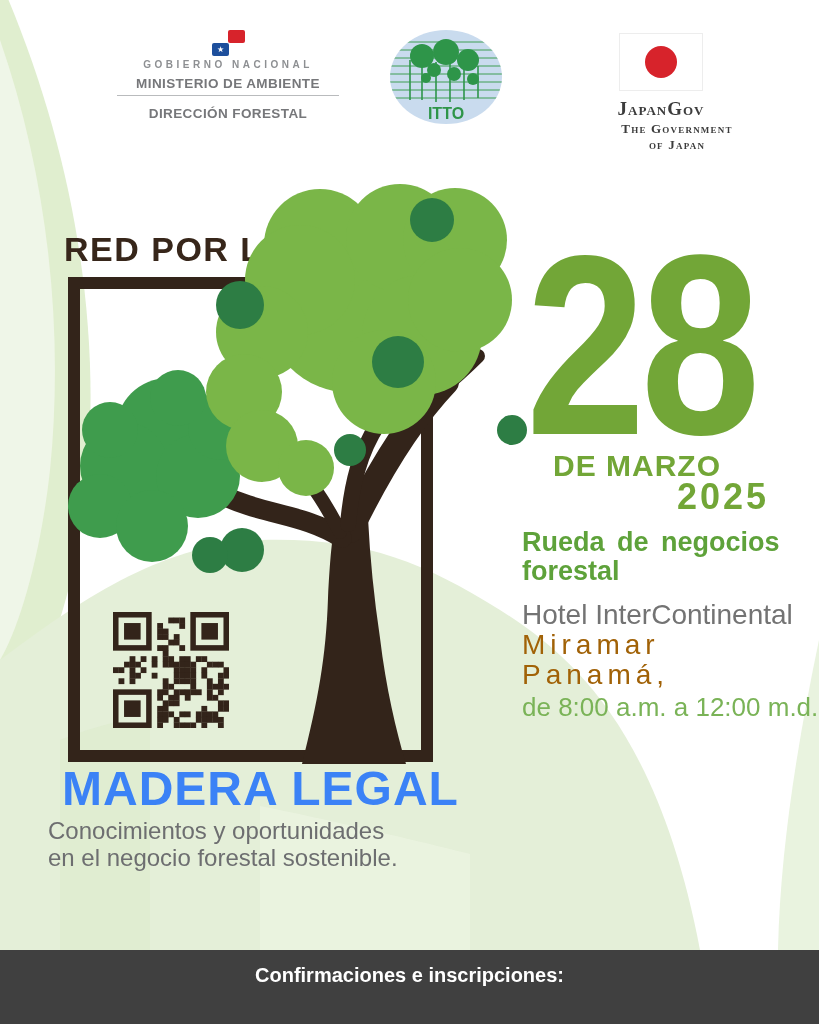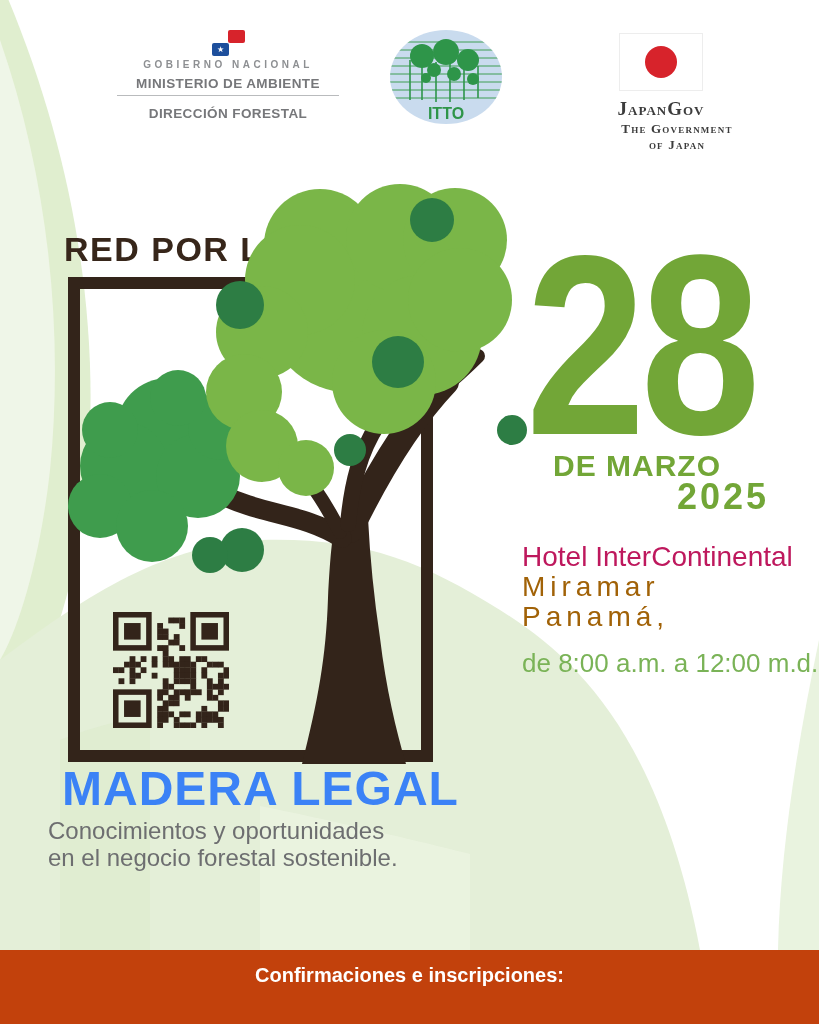--- a/index.html
+++ b/index.html
@@ -46,26 +46,26 @@
   
   .big-day{left:505px;top:250px;width:264px;text-align:center;font-size:256px;font-weight:700;
            line-height:190px;color:#72a637;letter-spacing:-6px;transform:scaleX(.84);
            transform-origin:50% 0;z-index:5;}
   .month{left:505px;top:449px;width:264px;text-align:center;font-size:30px;font-weight:800;
          letter-spacing:1px;color:#72a637;z-index:5;}
   .year{left:505px;top:476px;width:264px;text-align:right;font-size:36px;font-weight:800;
         letter-spacing:3px;color:#72a637;z-index:5;}
   .event{left:522px;top:528px;z-index:5;}
   .event-title{font-size:27px;line-height:29px;font-weight:700;color:#5ea23a;word-spacing:5px;}
-  .venue1{font-size:28px;line-height:30px;color:#be185d;margin-top:14px;}
+  .venue1{font-size:28px;line-height:30px;color:#737373;margin-top:14px;}
   .venue2{font-size:28px;line-height:30px;color:#a16207;letter-spacing:5px;}
-  .sched{font-size:26px;line-height:28px;color:#7ab357;margin-top:17px;}
-
-  
-  .footer{left:0;top:950px;width:819px;height:74px;background:#c2410c;color:#ffffff;
+  .sched{font-size:26px;line-height:28px;color:#7ab357;margin-top:3px;}
+
+  
+  .footer{left:0;top:950px;width:819px;height:74px;background:#404040;color:#ffffff;
           text-align:center;z-index:6;}
   .footer-l1{font-size:20px;font-weight:700;margin-top:12px;line-height:26px;}
   .footer-l2{font-size:20px;font-weight:700;line-height:26px;}
 </style>
 </head>
 <body>
 
 <div class="poster">
 
   <svg class="abs bg-svg" viewBox="0 0 819 1024">
@@ -328,20 +328,24 @@
   <div class="abs subtitle">
     <div>Conocimientos y oportunidades</div>
     <div>en el negocio forestal sostenible.</div>
   </div>
 
   <div class="abs big-day">28</div>
   <div class="abs month">DE MARZO</div>
   <div class="abs year">2025</div>
 
   <div class="abs event">
+    <div class="event-title">
+      <div>Rueda de negocios</div>
+      <div>forestal</div>
+    </div>
     <div class="venue1">Hotel InterContinental</div>
     <div class="venue2">Miramar Panamá,</div>
     <div class="sched">de 8:00 a.m. a 12:00 m.d.</div>
   </div>
 
   <div class="abs footer">
     <div class="footer-l1">Confirmaciones e inscripciones:</div>
   </div>
 
 </div>

